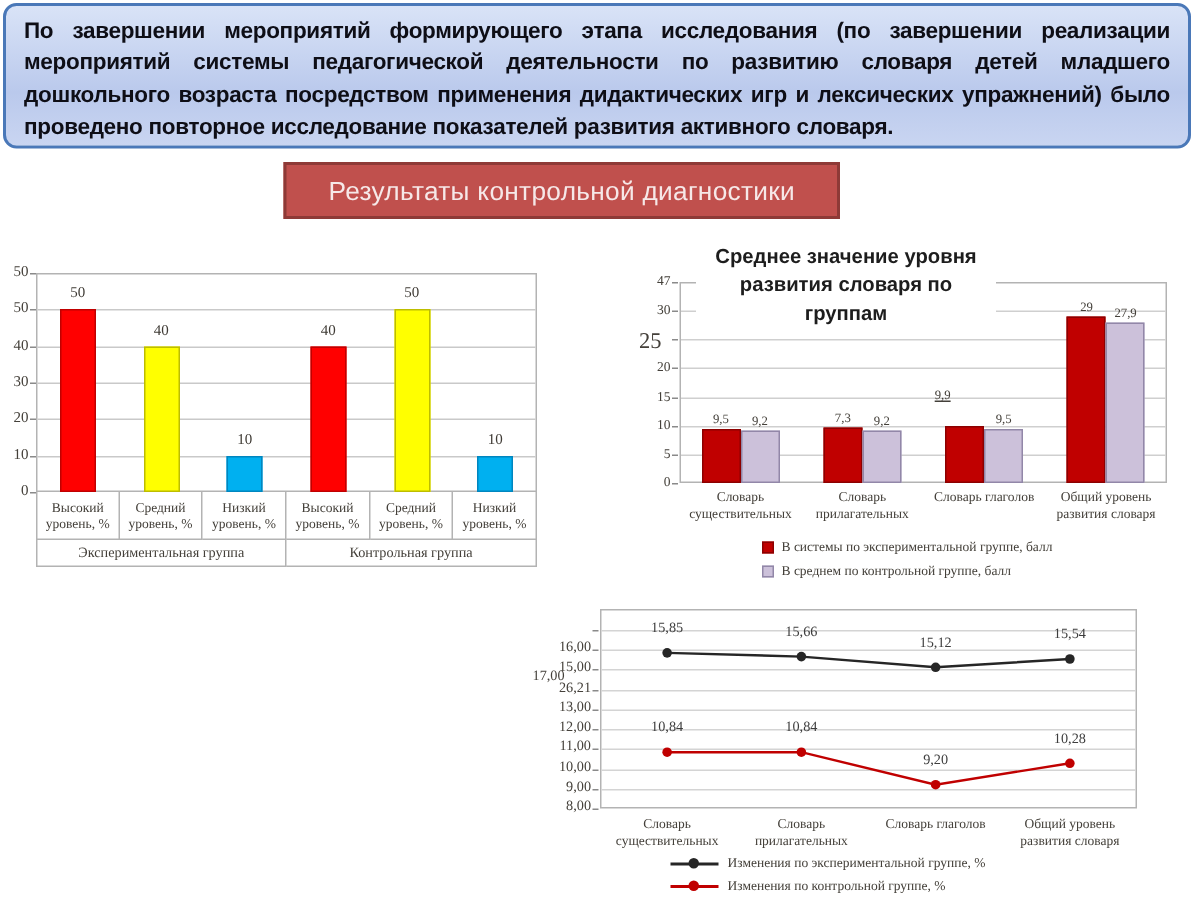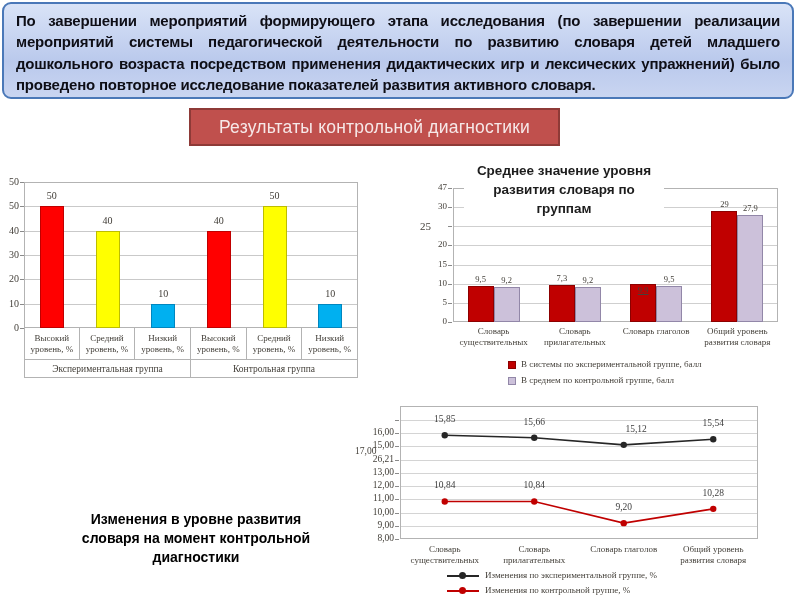--- a/index.html
+++ b/index.html
@@ -103,32 +103,32 @@
       <div style="left: 0px; top: 155px; width: 27px; text-align: right; font-size: 9px;">0</div>
       <div style="left: 28px; top: 161px; width: 4px; height: 1px; background: rgb(138, 138, 138);"></div>
       <div style="left: 0px; top: 135.857px; width: 27px; text-align: right; font-size: 9px;">5</div>
       <div style="left: 28px; top: 141.857px; width: 4px; height: 1px; background: rgb(138, 138, 138);"></div>
       <div style="left: 0px; top: 116.714px; width: 27px; text-align: right; font-size: 9px;">10</div>
       <div style="left: 28px; top: 122.714px; width: 4px; height: 1px; background: rgb(138, 138, 138);"></div>
       <div style="left: 0px; top: 97.5714px; width: 27px; text-align: right; font-size: 9px;">15</div>
       <div style="left: 28px; top: 103.571px; width: 4px; height: 1px; background: rgb(138, 138, 138);"></div>
       <div style="left: 0px; top: 78.4286px; width: 27px; text-align: right; font-size: 9px;">20</div>
       <div style="left: 28px; top: 84.4286px; width: 4px; height: 1px; background: rgb(138, 138, 138);"></div>
-      <div style="left: 0px; top: 59.2857px; width: 27px; text-align: left; font-size: 11px;">25</div>
+      <div style="left: 0px; top: 59.2857px; width: 27px; text-align: center; font-size: 15px;">25</div>
       <div style="left: 28px; top: 65.2857px; width: 4px; height: 1px; background: rgb(138, 138, 138);"></div>
       <div style="left: 0px; top: 40.1429px; width: 27px; text-align: right; font-size: 9px;">30</div>
       <div style="left: 28px; top: 46.1429px; width: 4px; height: 1px; background: rgb(138, 138, 138);"></div>
       <div style="left: 0px; top: 21px; width: 27px; text-align: right; font-size: 9px;">47</div>
       <div style="left: 28px; top: 27px; width: 4px; height: 1px; background: rgb(138, 138, 138);"></div>
       <div style="left: 47.625px; top: 124.629px; width: 26px; height: 36.3714px; background: rgb(192, 0, 0); border: 1px solid rgb(140, 0, 0);"></div>
       <div style="left: 40.625px; top: 112.629px; width: 40px; text-align: center; font-size: 8.5px; color: rgb(68, 64, 58);">9,5</div>
       <div style="left: 128.875px; top: 124.246px; width: 26px; height: 36.7543px; background: rgb(192, 0, 0); border: 1px solid rgb(140, 0, 0);"></div>
       <div style="left: 121.875px; top: 112.246px; width: 40px; text-align: center; font-size: 8.5px; color: rgb(68, 64, 58);">7,3</div>
       <div style="left: 210.125px; top: 123.097px; width: 26px; height: 37.9029px; background: rgb(192, 0, 0); border: 1px solid rgb(140, 0, 0);"></div>
-      <div style="left: 203.125px; top: 124px; width: 40px; text-align: center; font-size: 8.5px; color: rgb(68, 64, 58); text-decoration: underline;">9,9</div>
+      <div style="left: 203.125px; top: 97px; width: 40px; text-align: left; font-size: 8.5px; color: rgb(68, 64, 58); text-decoration: underline;">9,9</div>
       <div style="left: 291.375px; top: 49.9714px; width: 26px; height: 111.029px; background: rgb(192, 0, 0); border: 1px solid rgb(140, 0, 0);"></div>
       <div style="left: 284.375px; top: 37.9714px; width: 40px; text-align: center; font-size: 8.5px; color: rgb(68, 64, 58);">29</div>
       <div style="left: 73.625px; top: 125.777px; width: 26px; height: 35.2229px; background: rgb(204, 193, 218); border: 1px solid rgb(146, 135, 168);"></div>
       <div style="left: 66.625px; top: 113.777px; width: 40px; text-align: center; font-size: 8.5px; color: rgb(68, 64, 58);">9,2</div>
       <div style="left: 154.875px; top: 125.777px; width: 26px; height: 35.2229px; background: rgb(204, 193, 218); border: 1px solid rgb(146, 135, 168);"></div>
       <div style="left: 147.875px; top: 113.777px; width: 40px; text-align: center; font-size: 8.5px; color: rgb(68, 64, 58);">9,2</div>
       <div style="left: 236.125px; top: 124.629px; width: 26px; height: 36.3714px; background: rgb(204, 193, 218); border: 1px solid rgb(146, 135, 168);"></div>
       <div style="left: 229.125px; top: 112.629px; width: 40px; text-align: center; font-size: 8.5px; color: rgb(68, 64, 58);">9,5</div>
       <div style="left: 317.375px; top: 54.1829px; width: 26px; height: 106.817px; background: rgb(204, 193, 218); border: 1px solid rgb(146, 135, 168);"></div>
       <div style="left: 310.375px; top: 42.1829px; width: 40px; text-align: center; font-size: 8.5px; color: rgb(68, 64, 58);">27,9</div>
@@ -180,33 +180,32 @@
         <circle cx="223.75" cy="38.87360000000001" r="3.2" fill="#262626"></circle>
         <circle cx="313.25" cy="33.321200000000005" r="3.2" fill="#262626"></circle>
         <polyline points="44.75,95.45519999999999 134.25,95.45519999999999 223.75,117.13600000000001 313.25,102.8584" fill="none" stroke="#c00000" stroke-width="1.6"></polyline>
         <circle cx="44.75" cy="95.45519999999999" r="3.2" fill="#c00000"></circle>
         <circle cx="134.25" cy="95.45519999999999" r="3.2" fill="#c00000"></circle>
         <circle cx="223.75" cy="117.13600000000001" r="3.2" fill="#c00000"></circle>
         <circle cx="313.25" cy="102.8584" r="3.2" fill="#c00000"></circle>
       </svg>
       <div style="left: 66.75px; top: 16.223px; width: 46px; text-align: center; font-size: 9.5px; color: rgb(61, 61, 61);">15,85</div>
       <div style="left: 156.25px; top: 18.7348px; width: 46px; text-align: center; font-size: 9.5px; color: rgb(61, 61, 61);">15,66</div>
-      <div style="left: 245.75px; top: 25.8736px; width: 46px; text-align: right; font-size: 9.5px; color: rgb(61, 61, 61);">15,12</div>
+      <div style="left: 245.75px; top: 25.8736px; width: 46px; text-align: center; font-size: 9.5px; color: rgb(61, 61, 61);">15,12</div>
       <div style="left: 335.25px; top: 20.3212px; width: 46px; text-align: center; font-size: 9.5px; color: rgb(61, 61, 61);">15,54</div>
       <div style="left: 66.75px; top: 82.4552px; width: 46px; text-align: center; font-size: 9.5px; color: rgb(61, 61, 61);">10,84</div>
       <div style="left: 156.25px; top: 82.4552px; width: 46px; text-align: center; font-size: 9.5px; color: rgb(61, 61, 61);">10,84</div>
       <div style="left: 245.75px; top: 104.136px; width: 46px; text-align: center; font-size: 9.5px; color: rgb(61, 61, 61);">9,20</div>
       <div style="left: 335.25px; top: 89.8584px; width: 46px; text-align: center; font-size: 9.5px; color: rgb(61, 61, 61);">10,28</div>
       <div style="left: 45px; top: 146px; width: 89.5px; height: 26px; display: flex; align-items: flex-start; justify-content: center; text-align: center; font-size: 9px; line-height: 1.2; padding: 0px 2px;">Словарь существительных</div>
       <div style="left: 134.5px; top: 146px; width: 89.5px; height: 26px; display: flex; align-items: flex-start; justify-content: center; text-align: center; font-size: 9px; line-height: 1.2; padding: 0px 2px;">Словарь прилагательных</div>
       <div style="left: 224px; top: 146px; width: 89.5px; height: 26px; display: flex; align-items: flex-start; justify-content: center; text-align: center; font-size: 9px; line-height: 1.2; padding: 0px 2px;">Словарь глаголов</div>
       <div style="left: 313.5px; top: 146px; width: 89.5px; height: 26px; display: flex; align-items: flex-start; justify-content: center; text-align: center; font-size: 9px; line-height: 1.2; padding: 0px 2px;">Общий уровень развития словаря</div>
       <div style="left: 92px; top: 177px; width: 32px; height: 2px; background: rgb(38, 38, 38);"></div>
       <div style="left: 104px; top: 174px; width: 7px; height: 7px; border-radius: 50%; background: rgb(38, 38, 38);"></div>
       <div style="left: 130px; top: 172px; font-size: 9px;">Изменения по экспериментальной группе, %</div>
       <div style="left: 92px; top: 192px; width: 32px; height: 2px; background: rgb(192, 0, 0);"></div>
       <div style="left: 104px; top: 189px; width: 7px; height: 7px; border-radius: 50%; background: rgb(192, 0, 0);"></div>
       <div style="left: 130px; top: 187px; font-size: 9px;">Изменения по контрольной группе, %</div>
     </div>
 
-  <div class="caption caption-changes">Изменения в уровне развития словаря на момент контрольной диагностики</div>
 
 </div>
 
 </body></html>

